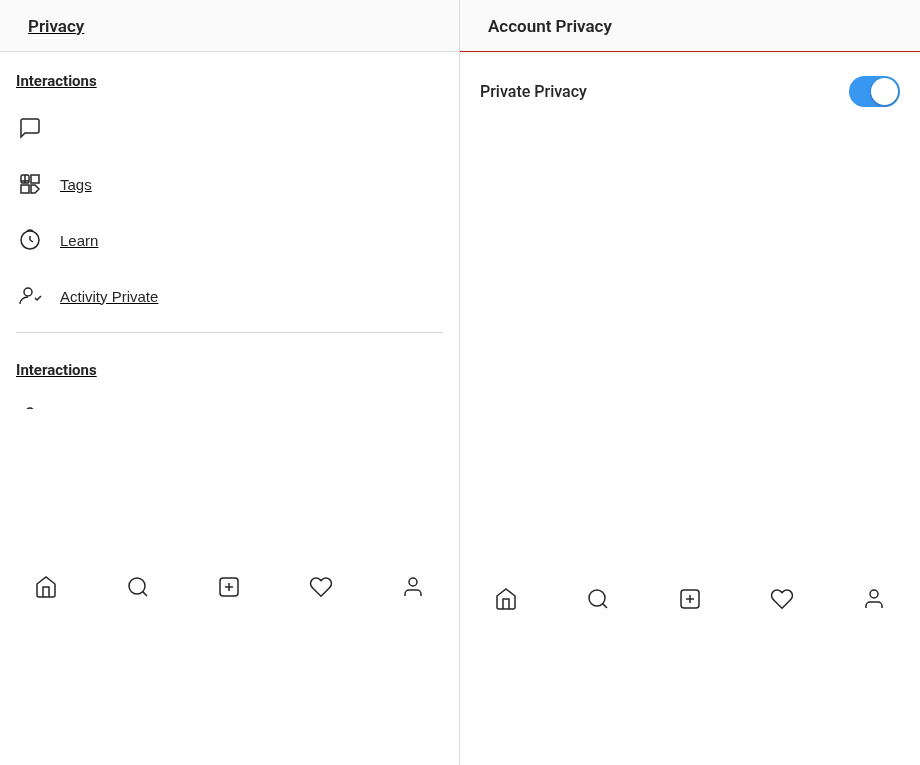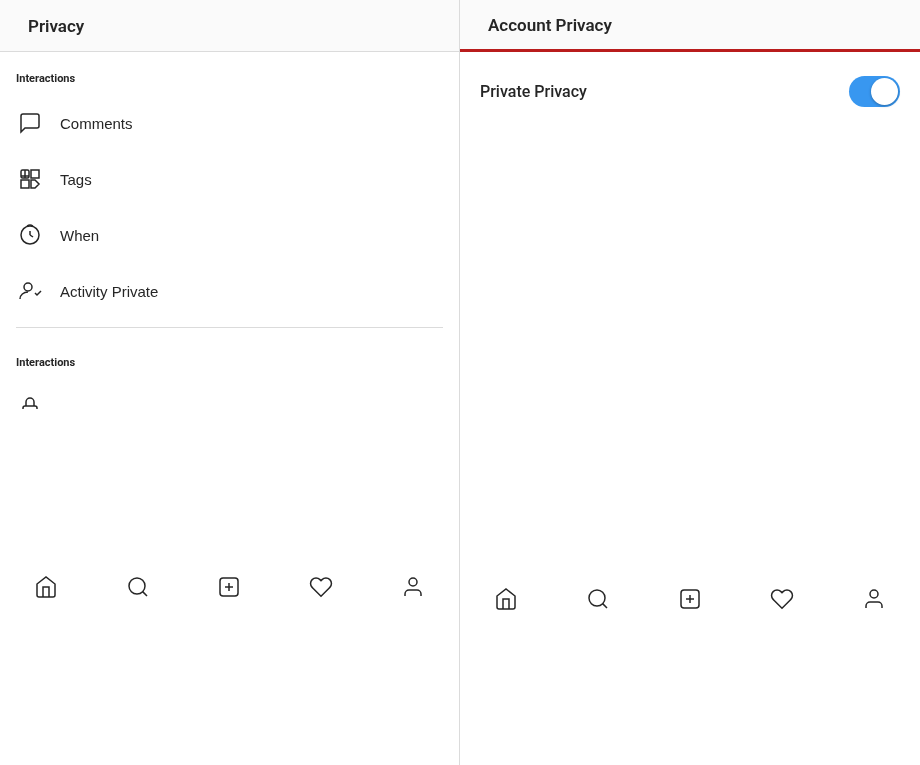--- a/index.html
+++ b/index.html
@@ -19,20 +19,21 @@
       overflow: hidden;
     }
 
     
     .left-panel {
       width: 460px;
       border-right: 1px solid #dbdbdb;
       display: flex;
       flex-direction: column;
       height: 100%;
+      text-decoration: underline;
     }
 
     .left-header {
       display: flex;
       align-items: center;
       padding: 12px 16px;
       border-bottom: 1px solid #dbdbdb;
       background: #fafafa;
       height: 52px;
     }
@@ -55,21 +56,21 @@
       color: #262626;
     }
 
     .left-content {
       flex: 1;
       overflow-y: auto;
       padding: 0;
     }
 
     .section-header {
-      font-size: 11px;
+      font-size: 15px;
       font-weight: 700;
       color: #262626;
       padding: 20px 16px 10px 16px;
     }
 
     .menu-item {
       display: flex;
       align-items: center;
       padding: 14px 16px;
       cursor: pointer;
@@ -111,21 +112,21 @@
       flex: 1;
       display: flex;
       flex-direction: column;
       height: 100%;
     }
 
     .right-header {
       display: flex;
       align-items: center;
       padding: 12px 16px;
-      border-bottom: 3px solid #b91c1c;
+      border-bottom: 1px solid #b91c1c;
       background: #fafafa;
       height: 52px;
     }
 
     .right-content {
       flex: 1;
       padding: 24px 20px;
       overflow-y: auto;
     }
 
@@ -236,21 +237,20 @@
     <div class="left-content">
 
       <div class="section-header">Interactions</div>
 
       <button class="menu-item">
         <span class="menu-item-icon">
           <svg viewBox="0 0 24 24" fill="none" stroke="#262626" stroke-width="1.5">
             <path d="M21 15a2 2 0 0 1-2 2H7l-4 4V5a2 2 0 0 1 2-2h14a2 2 0 0 1 2 2z"></path>
           </svg>
         </span>
-        <span class="menu-item-label">Comments</span>
       </button>
 
       <button class="menu-item">
         <span class="menu-item-icon">
           <svg viewBox="0 0 24 24" fill="none" stroke="#262626" stroke-width="1.5">
             <rect x="3" y="3" width="8" height="8" rx="1.5"></rect>
             <line x1="3" y1="9" x2="11" y2="9"></line>
             <line x1="7" y1="3" x2="7" y2="11"></line>
             <path d="M13 3 L21 3 L21 11 L13 11 Z" rx="1"></path>
             <path d="M3 13 L11 13 L11 21 L3 21 Z" rx="1"></path>
@@ -262,21 +262,21 @@
 
       <button class="menu-item">
         <span class="menu-item-icon">
           <svg viewBox="0 0 24 24" fill="none" stroke="#262626" stroke-width="1.5">
             <circle cx="12" cy="12" r="9"></circle>
             <line x1="12" y1="8" x2="12" y2="12"></line>
             <line x1="12" y1="12" x2="15" y2="14"></line>
             <path d="M9 3 Q12 1 15 3"></path>
           </svg>
         </span>
-        <span class="menu-item-label">When</span>
+        <span class="menu-item-label">Learn</span>
       </button>
 
       <button class="menu-item">
         <span class="menu-item-icon">
           <svg viewBox="0 0 24 24" fill="none" stroke="#262626" stroke-width="1.5">
             <circle cx="10" cy="8" r="4"></circle>
             <path d="M2 20c0-4 3.6-7 8-7"></path>
             <polyline points="17 14 19 16 23 12"></polyline>
           </svg>
         </span>

